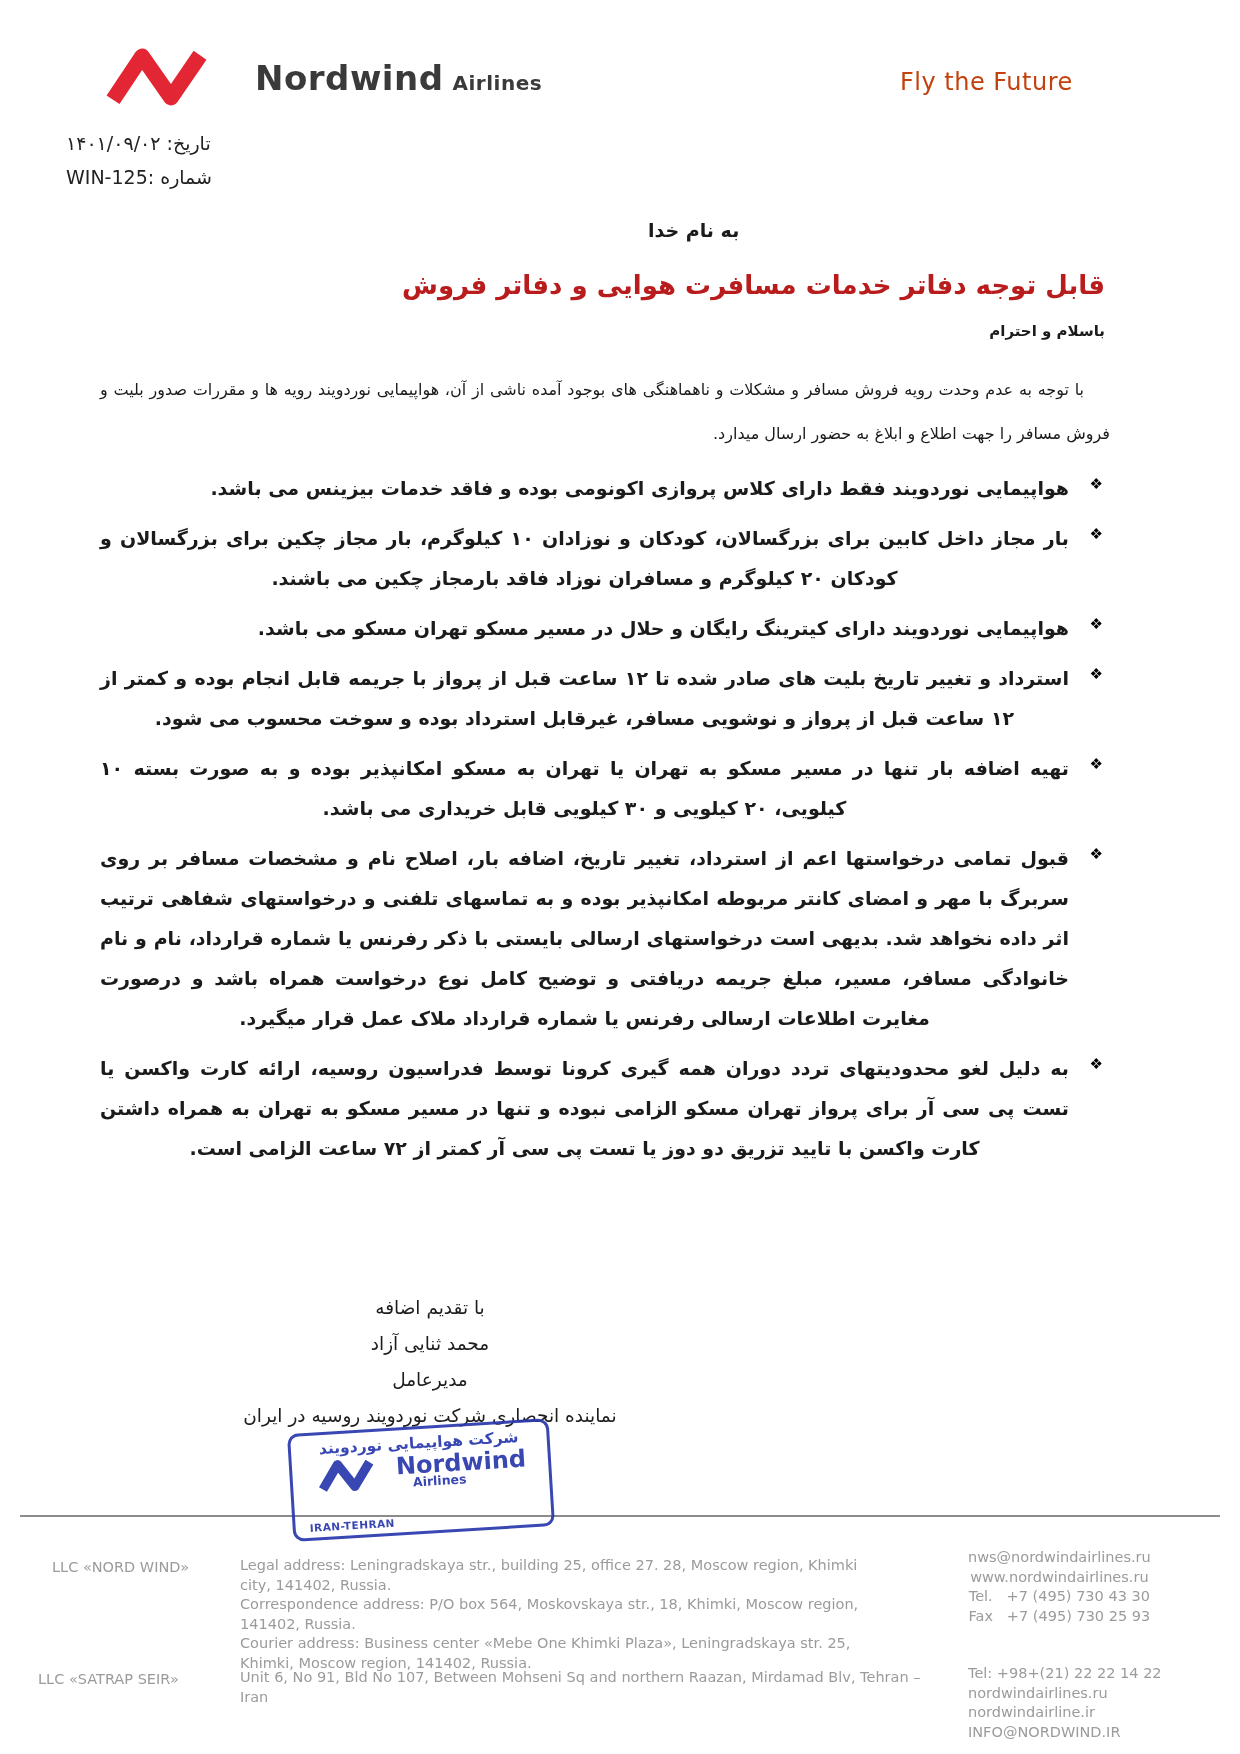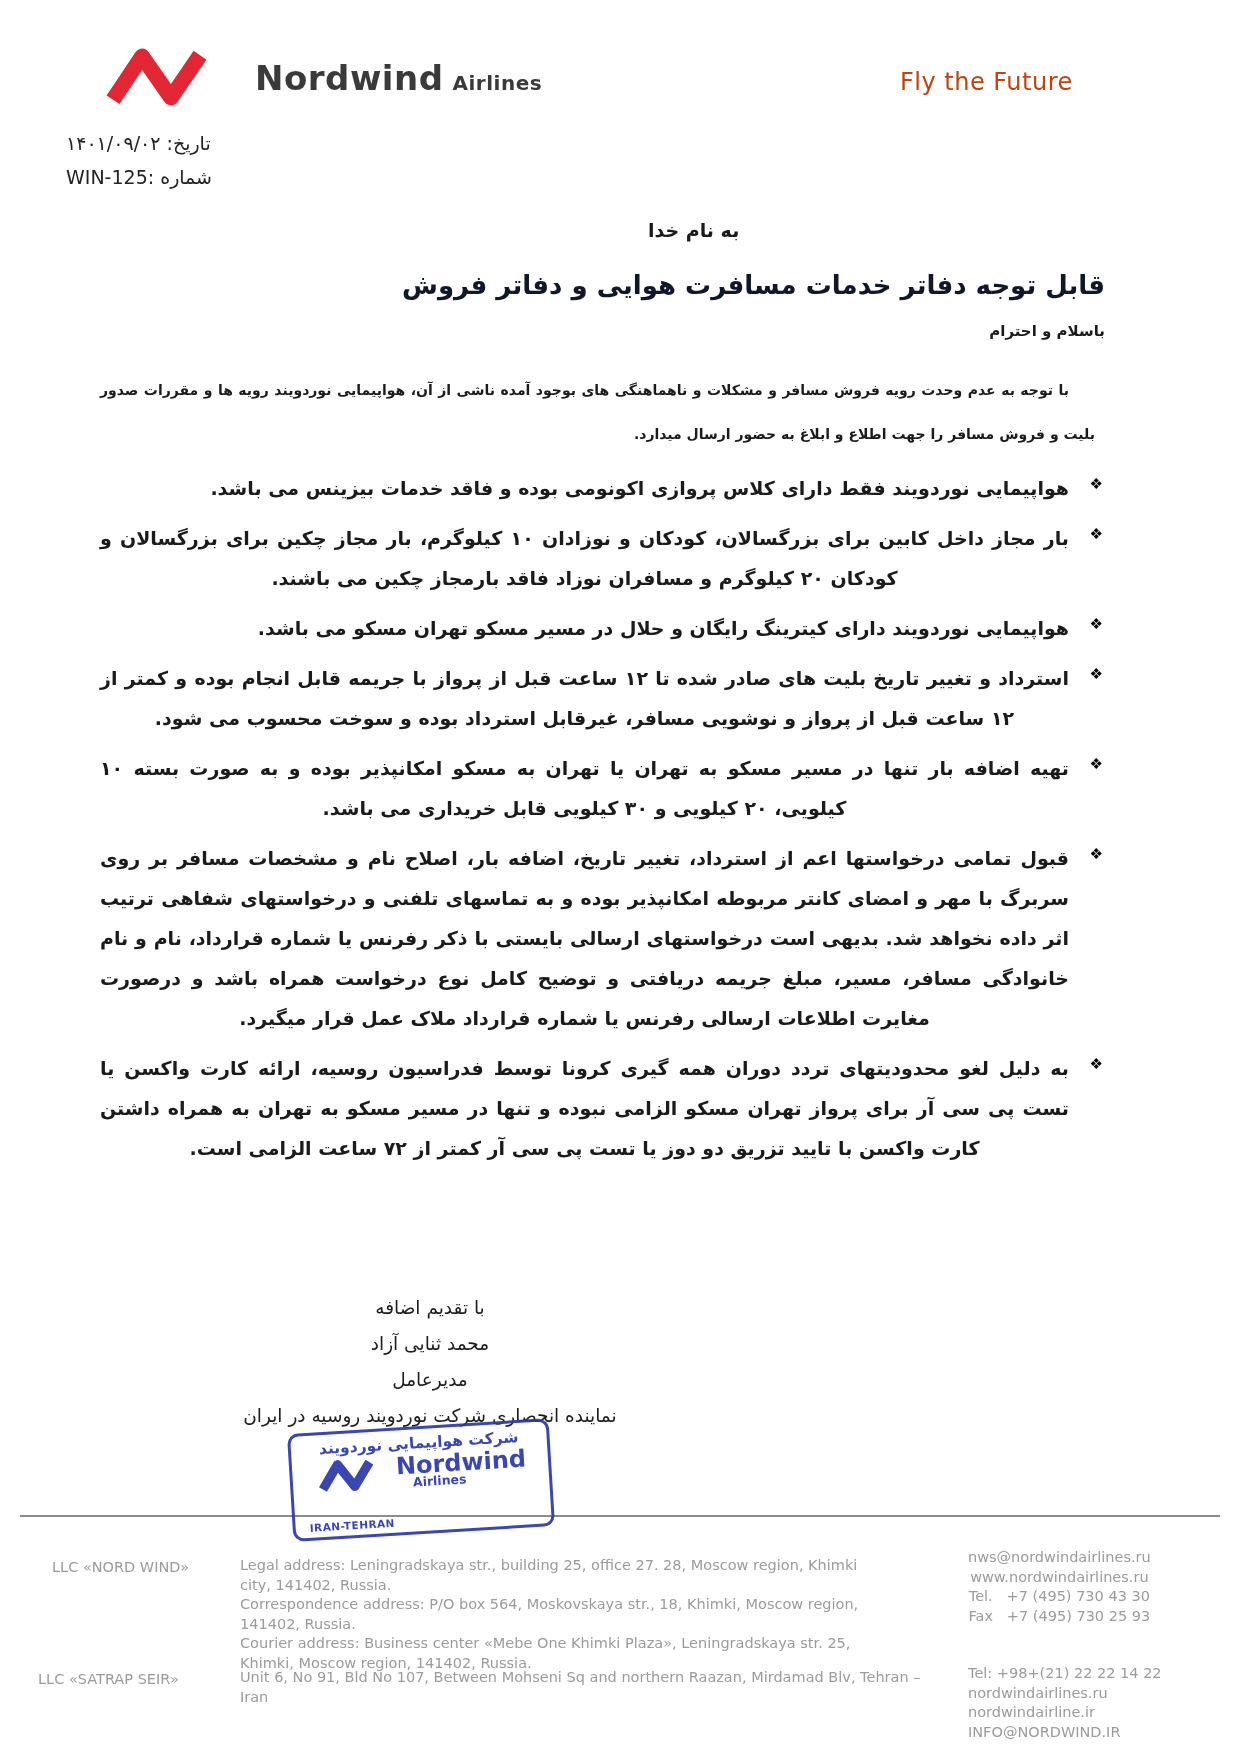--- a/index.html
+++ b/index.html
@@ -13,23 +13,23 @@
   }
   
   .logo-mark{position:absolute;left:95px;top:48px;width:150px;height:58px;}
   .brand{position:absolute;left:255px;top:58px;font-size:34px;font-weight:600;color:#3a3a3a;letter-spacing:.5px;white-space:nowrap;}
   .brand .suffix{font-size:20px;font-weight:700;margin-left:9px;color:#3a3a3a;}
   .tagline{position:absolute;left:884px;top:68px;font-size:24px;color:#c2410c;letter-spacing:.5px;margin-left:16px;}
   
   .meta{position:absolute;left:66px;top:126px;width:240px;direction:rtl;text-align:left;font-size:19px;line-height:34px;color:#222;}
   
   .bismillah{position:absolute;left:648px;top:219px;font-size:19px;font-weight:bold;direction:rtl;}
-  .title{position:absolute;left:100px;right:135px;top:270px;direction:rtl;text-align:right;font-size:26px;font-weight:bold;color:#0f172a;}
+  .title{position:absolute;left:100px;right:135px;top:270px;direction:rtl;text-align:right;font-size:26px;font-weight:bold;color:#b91c1c;}
   .salutation{position:absolute;left:100px;right:135px;top:322px;direction:rtl;text-align:right;font-size:15px;font-weight:bold;}
-  .intro{position:absolute;left:100px;right:145px;top:368px;direction:rtl;text-align:justify;text-align-last:right;font-size:14px;font-weight:bold;line-height:44px;text-indent:26px;}
+  .intro{position:absolute;left:100px;right:130px;top:368px;direction:rtl;text-align:justify;text-align-last:right;font-size:16px;font-weight:normal;line-height:44px;text-indent:26px;}
   .bullets{position:absolute;left:100px;right:135px;top:468px;margin:0;padding:0;list-style:none;direction:rtl;}
   .bullets li{position:relative;padding-right:36px;margin-bottom:10px;font-size:19px;font-weight:bold;line-height:40px;text-align:justify;text-align-last:right;}
   .bullets li.center-last{text-align-last:center;}
   .bullet-marker{position:absolute;right:2px;top:9px;font-size:15px;line-height:15px;color:#000;}
   
   .signature{position:absolute;left:190px;top:1290px;width:480px;direction:rtl;text-align:center;font-size:18.5px;line-height:36px;color:#1d1d1d;}
   
   .stamp{
     position:absolute;left:290px;top:1426px;width:256px;height:102px;
     border:3.5px solid #2b3aad;border-radius:11px;

